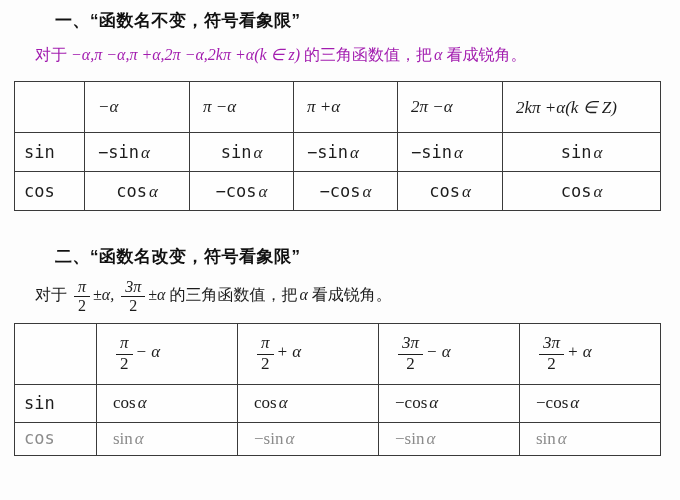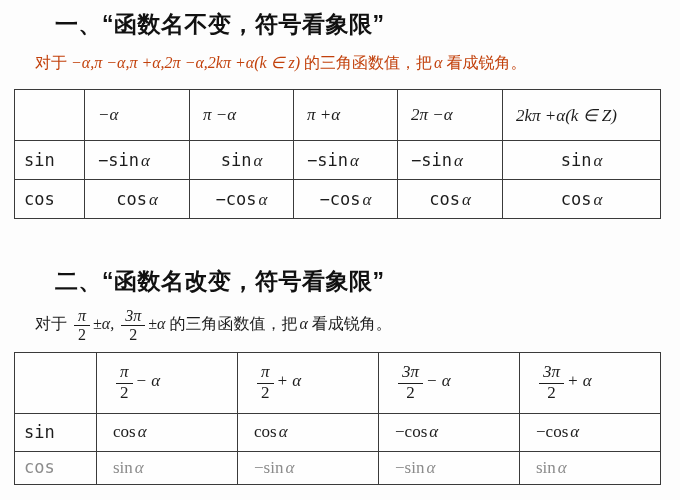--- a/index.html
+++ b/index.html
@@ -3,27 +3,27 @@
 <meta charset="utf-8">
 <style>
   html, body { margin:0; padding:0; }
   body {
     width:680px; height:500px; overflow:hidden;
     background:#fdfdfd; color:#1c1c1c;
     font-family:"Liberation Serif", serif;
   }
   .section-title {
     margin:9px 0 0 55px;
-    font-size:23px; font-weight:bold; color:#111;
+    font-size:17px; font-weight:bold; color:#111;
     font-family:"Liberation Sans", sans-serif;
     letter-spacing:0.5px;
   }
   .intro {
     margin:13px 0 0 35px;
-    font-size:16px; color:#c2410c;
+    font-size:16px; color:#a21caf;
   }
   .math { font-style:italic; font-family:"Liberation Serif", serif; }
   .alpha { font-style:italic; font-family:"Liberation Serif", serif; margin-left:2px; }
 
   table { border-collapse:collapse; table-layout:fixed; margin-left:14px; background:#fefefe; }
   td { border:1.6px solid #3a3a3a; font-size:17px; vertical-align:middle;
        padding:0 0 0 13px; text-align:left; overflow:hidden; }
   td.c { text-align:center; padding:0; }
 
   .t1 { margin-top:15px; }
@@ -40,21 +40,21 @@
   .muted, .muted .fnlabel, .muted .alpha, .muted span { color:#8b8b8b; }
 
   .t2 td { padding-left:16px; }
   .t2 td.lab, .t1 td.lab { padding-left:9px; }
 
   .frac { display:inline-block; vertical-align:middle; text-align:center;
           font-style:italic; margin:0 3px; }
   .frac .fnum { display:block; border-bottom:1.5px solid #1c1c1c;
                 line-height:1.08; padding:0 4px 1px; }
   .frac .fden { display:block; line-height:1.08; font-style:normal; }
-  .sec2 { margin-top:47px; }
+  .sec2 { margin-top:34px; }
   .intro2 { margin:10px 0 0 35px; font-size:16px; }
 </style>
 </head>
 <body>
 
 <div>
 
   <div class="section-title">一、“函数名不变，符号看象限”</div>
 
   <div class="intro">

